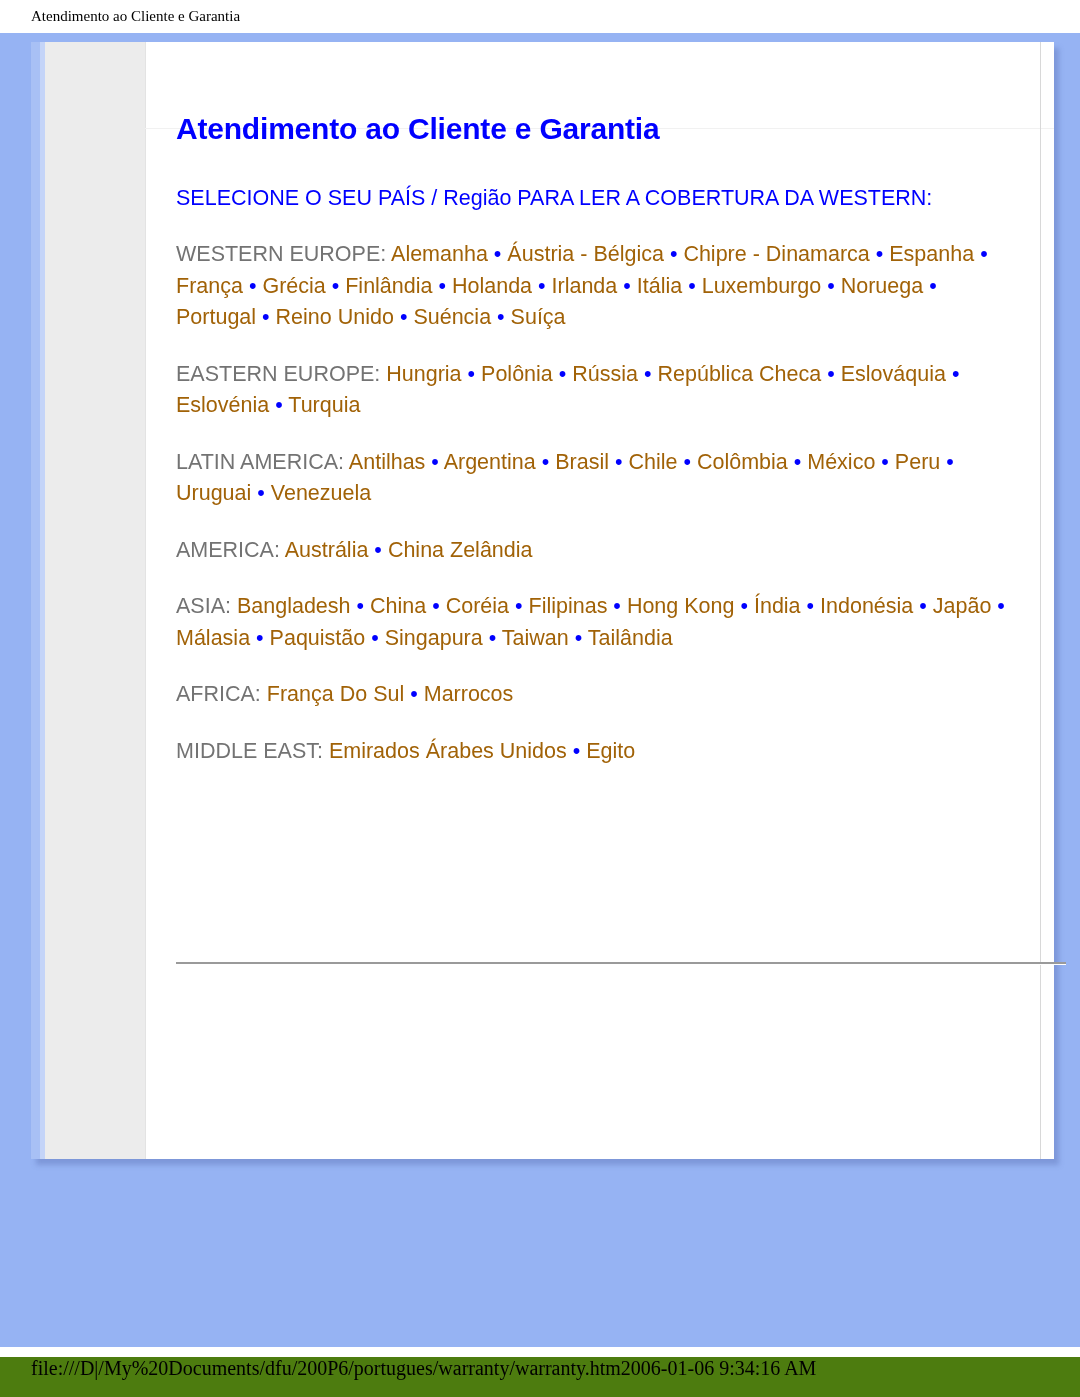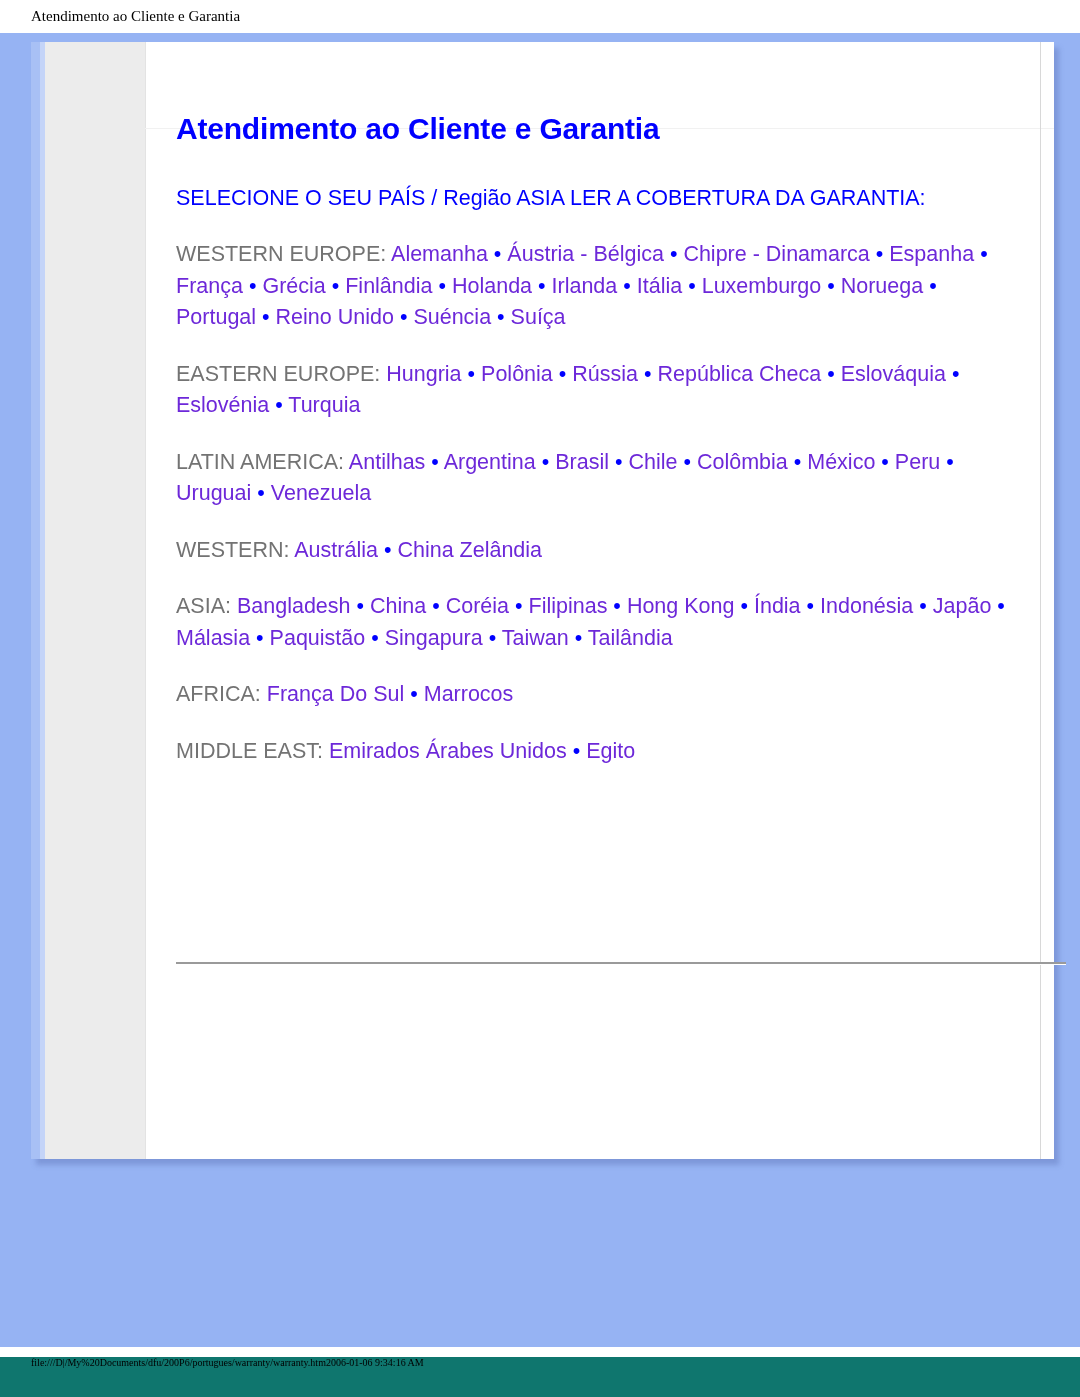--- a/index.html
+++ b/index.html
@@ -35,23 +35,23 @@
     position: absolute;
     left: 0;
     top: 1357px;
     width: 1080px;
     height: 40px;
     box-sizing: border-box;
     padding-left: 31px;
     display: flex;
     align-items: flex-start;
     font-family: "Liberation Serif", "DejaVu Serif", serif;
-    font-size: 10px;
+    font-size: 20px;
     color: #000000;
-    background: #0f766e;
+    background: #4d7c0f;
     white-space: nowrap;
   }
 
   
   .page-bg {
     position: absolute;
     left: 0;
     top: 33px;
     width: 1080px;
     height: 1314px;
@@ -146,21 +146,21 @@
     color: #0000ff;
     font-weight: normal;
   }
   p.block.subtitle {
     margin-top: 36px;
   }
   .region-label {
     color: #737373;
   }
   .link {
-    color: #6d28d9;
+    color: #a16207;
     text-decoration: none;
   }
   .sep {
     color: #0000ff;
   }
 
   hr.divider {
     margin: 0;
     position: absolute;
     left: 145px;
@@ -185,26 +185,26 @@
 <div class="doc-shell">
   <div class="shell-gutter"></div>
   <div class="shell-gutter-2"></div>
   <div class="sheet"></div>
   <div class="sheet-rule-left"></div>
   <div class="sheet-faint-line"></div>
   <div class="sheet-right-divider"></div>
 
   <div class="content">
     <h1 class="doc-title">Atendimento ao Cliente e Garantia</h1>
-    <p class="block subtitle">SELECIONE O SEU PAÍS / Região ASIA LER A COBERTURA DA GARANTIA:</p>
+    <p class="block subtitle">SELECIONE O SEU PAÍS / Região PARA LER A COBERTURA DA WESTERN:</p>
     <div id="regions-container">
         <p class="block"><span class="region-label">WESTERN EUROPE:</span> <a class="link" href="#">Alemanha</a><span class="sep"> • </span><a class="link" href="#">Áustria - Bélgica</a><span class="sep"> • </span><a class="link" href="#">Chipre - Dinamarca</a><span class="sep"> • </span><a class="link" href="#">Espanha</a><span class="sep"> • </span><a class="link" href="#">França</a><span class="sep"> • </span><a class="link" href="#">Grécia</a><span class="sep"> • </span><a class="link" href="#">Finlândia</a><span class="sep"> • </span><a class="link" href="#">Holanda</a><span class="sep"> • </span><a class="link" href="#">Irlanda</a><span class="sep"> • </span><a class="link" href="#">Itália</a><span class="sep"> • </span><a class="link" href="#">Luxemburgo</a><span class="sep"> • </span><a class="link" href="#">Noruega</a><span class="sep"> • </span><a class="link" href="#">Portugal</a><span class="sep"> • </span><a class="link" href="#">Reino Unido</a><span class="sep"> • </span><a class="link" href="#">Suéncia</a><span class="sep"> • </span><a class="link" href="#">Suíça</a></p>
         <p class="block"><span class="region-label">EASTERN EUROPE:</span> <a class="link" href="#">Hungria</a><span class="sep"> • </span><a class="link" href="#">Polônia</a><span class="sep"> • </span><a class="link" href="#">Rússia</a><span class="sep"> • </span><a class="link" href="#">República Checa</a><span class="sep"> • </span><a class="link" href="#">Eslováquia</a><span class="sep"> • </span><a class="link" href="#">Eslovénia</a><span class="sep"> • </span><a class="link" href="#">Turquia</a></p>
         <p class="block"><span class="region-label">LATIN AMERICA:</span> <a class="link" href="#">Antilhas</a><span class="sep"> • </span><a class="link" href="#">Argentina</a><span class="sep"> • </span><a class="link" href="#">Brasil</a><span class="sep"> • </span><a class="link" href="#">Chile</a><span class="sep"> • </span><a class="link" href="#">Colômbia</a><span class="sep"> • </span><a class="link" href="#">México</a><span class="sep"> • </span><a class="link" href="#">Peru</a><span class="sep"> • </span><a class="link" href="#">Uruguai</a><span class="sep"> • </span><a class="link" href="#">Venezuela</a></p>
-        <p class="block"><span class="region-label">WESTERN:</span> <a class="link" href="#">Austrália</a><span class="sep"> • </span><a class="link" href="#">China Zelândia</a></p>
+        <p class="block"><span class="region-label">AMERICA:</span> <a class="link" href="#">Austrália</a><span class="sep"> • </span><a class="link" href="#">China Zelândia</a></p>
         <p class="block"><span class="region-label">ASIA:</span> <a class="link" href="#">Bangladesh</a><span class="sep"> • </span><a class="link" href="#">China</a><span class="sep"> • </span><a class="link" href="#">Coréia</a><span class="sep"> • </span><a class="link" href="#">Filipinas</a><span class="sep"> • </span><a class="link" href="#">Hong Kong</a><span class="sep"> • </span><a class="link" href="#">Índia</a><span class="sep"> • </span><a class="link" href="#">Indonésia</a><span class="sep"> • </span><a class="link" href="#">Japão</a><span class="sep"> • </span><a class="link" href="#">Málasia</a><span class="sep"> • </span><a class="link" href="#">Paquistão</a><span class="sep"> • </span><a class="link" href="#">Singapura</a><span class="sep"> • </span><a class="link" href="#">Taiwan</a><span class="sep"> • </span><a class="link" href="#">Tailândia</a></p>
         <p class="block"><span class="region-label">AFRICA:</span> <a class="link" href="#">França Do Sul</a><span class="sep"> • </span><a class="link" href="#">Marrocos</a></p>
         <p class="block"><span class="region-label">MIDDLE EAST:</span> <a class="link" href="#">Emirados Árabes Unidos</a><span class="sep"> • </span><a class="link" href="#">Egito</a></p>
       </div>
   </div>
 
   <hr class="divider">
 </div>
 
 <div class="print-footer">

